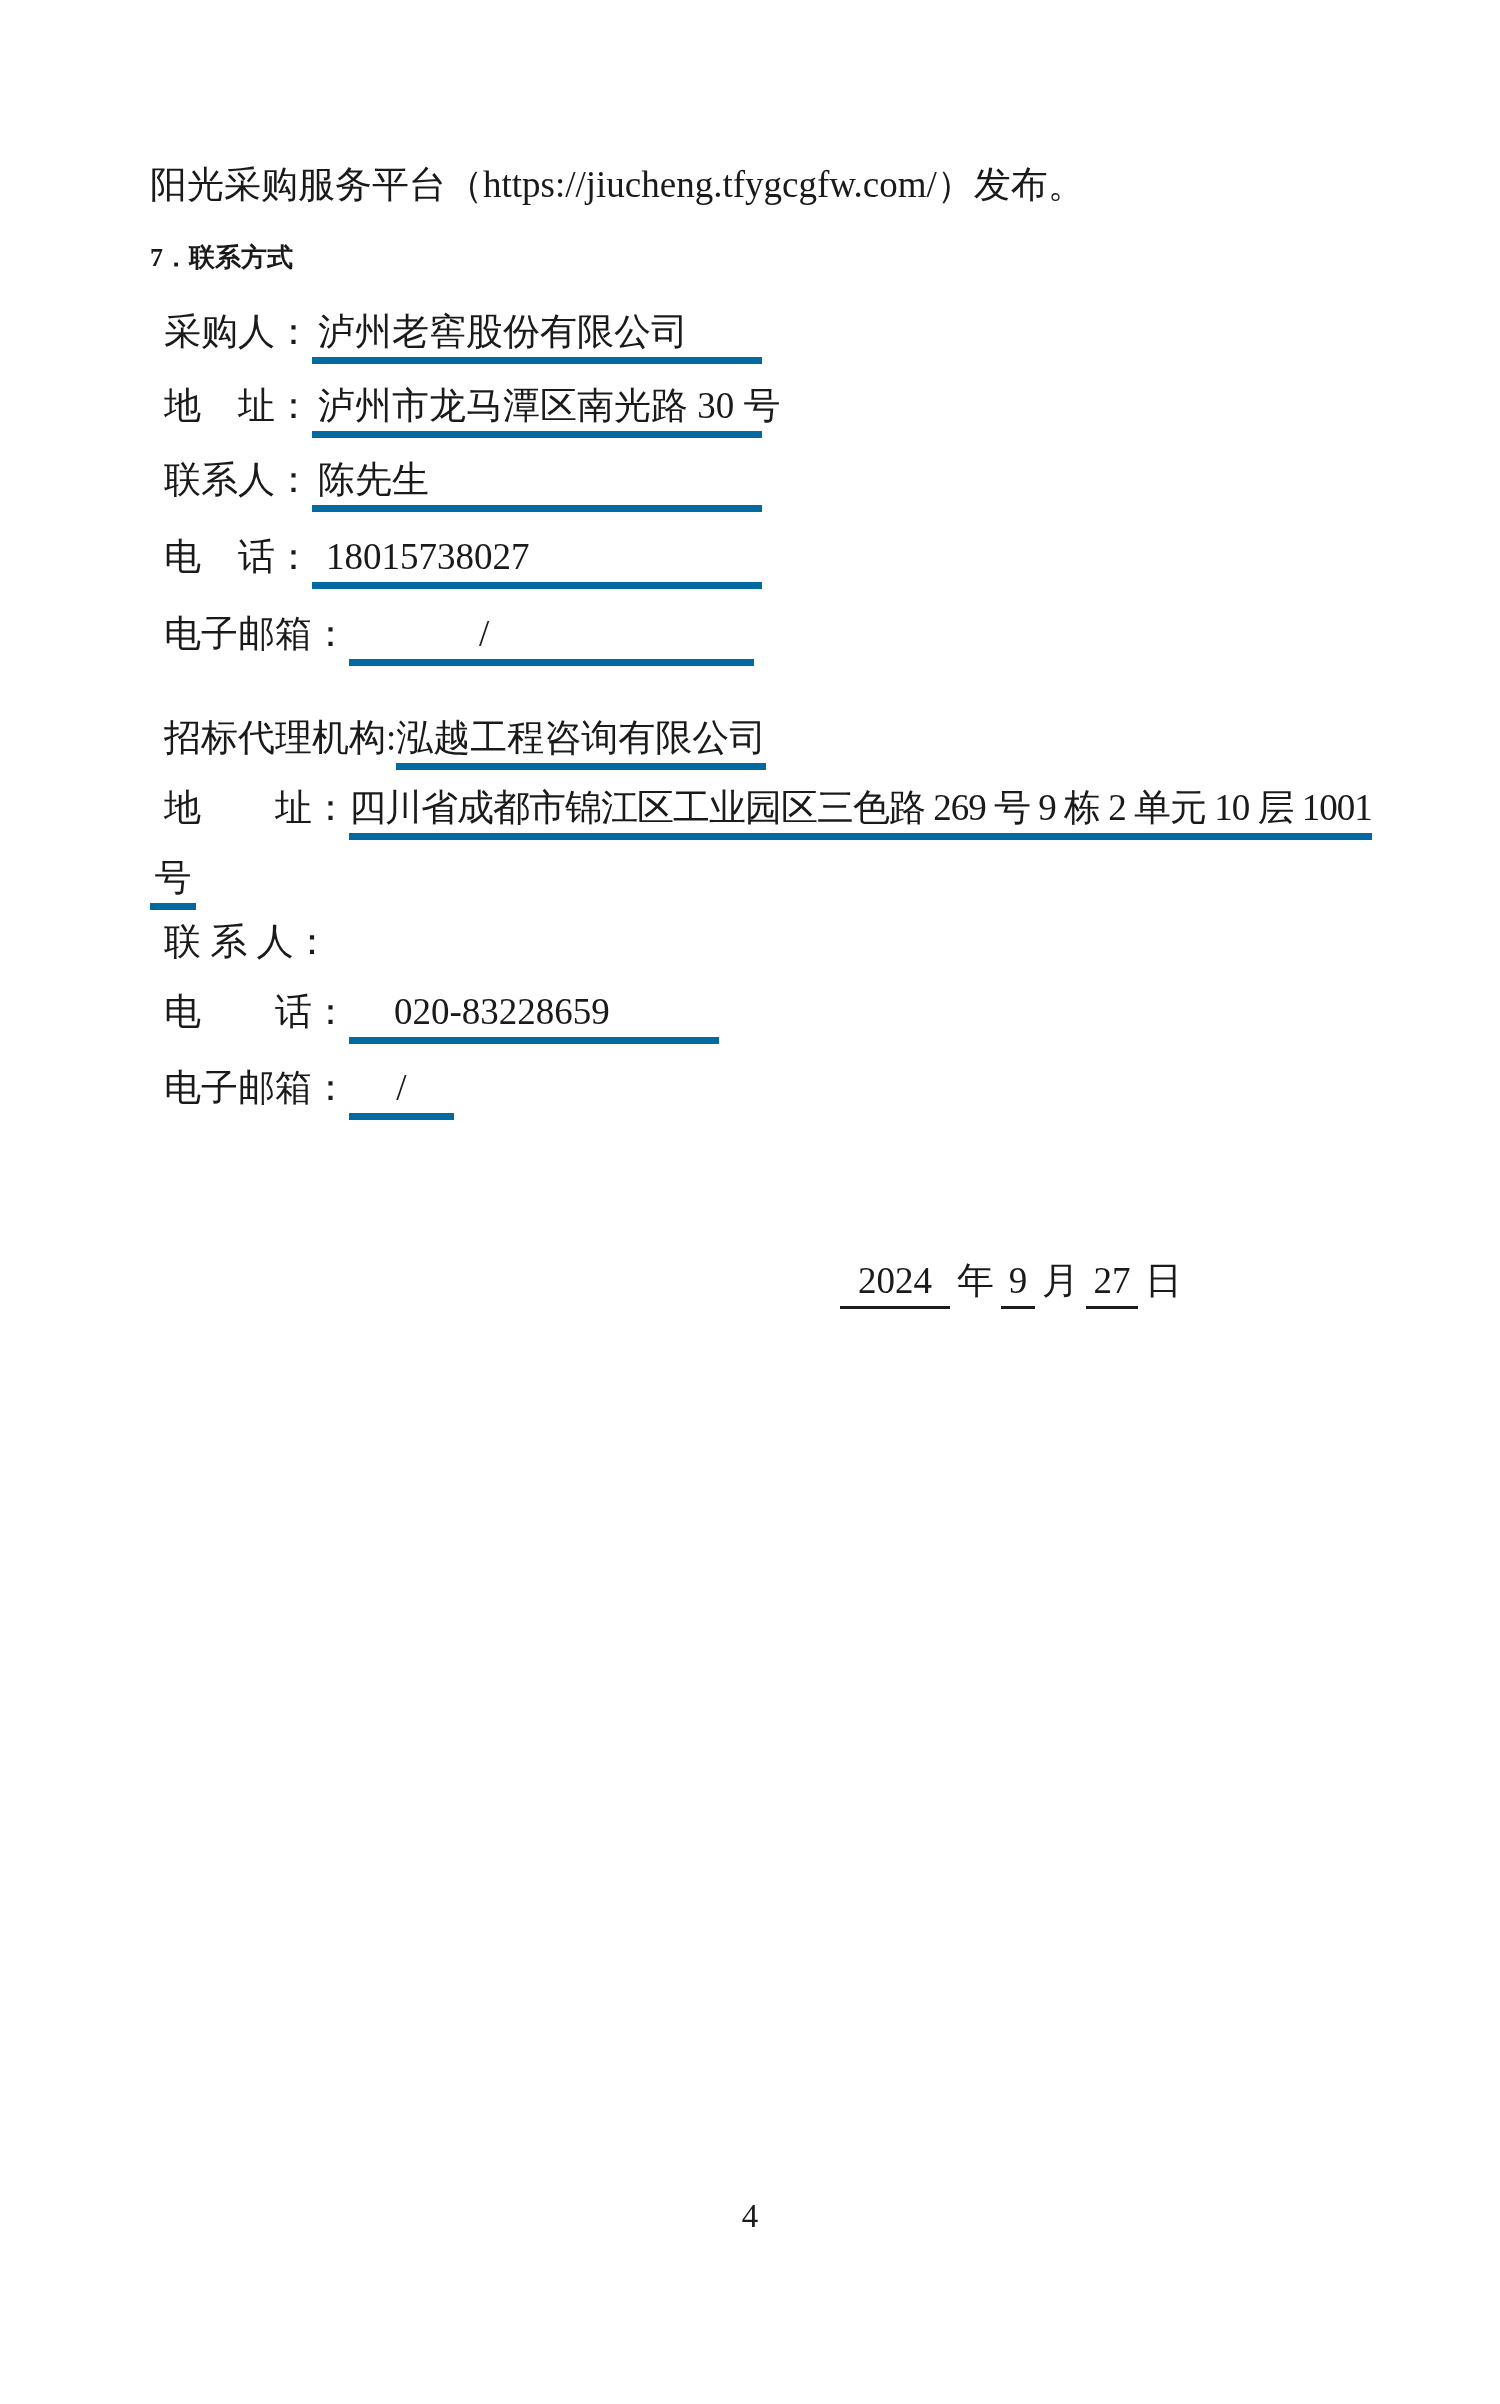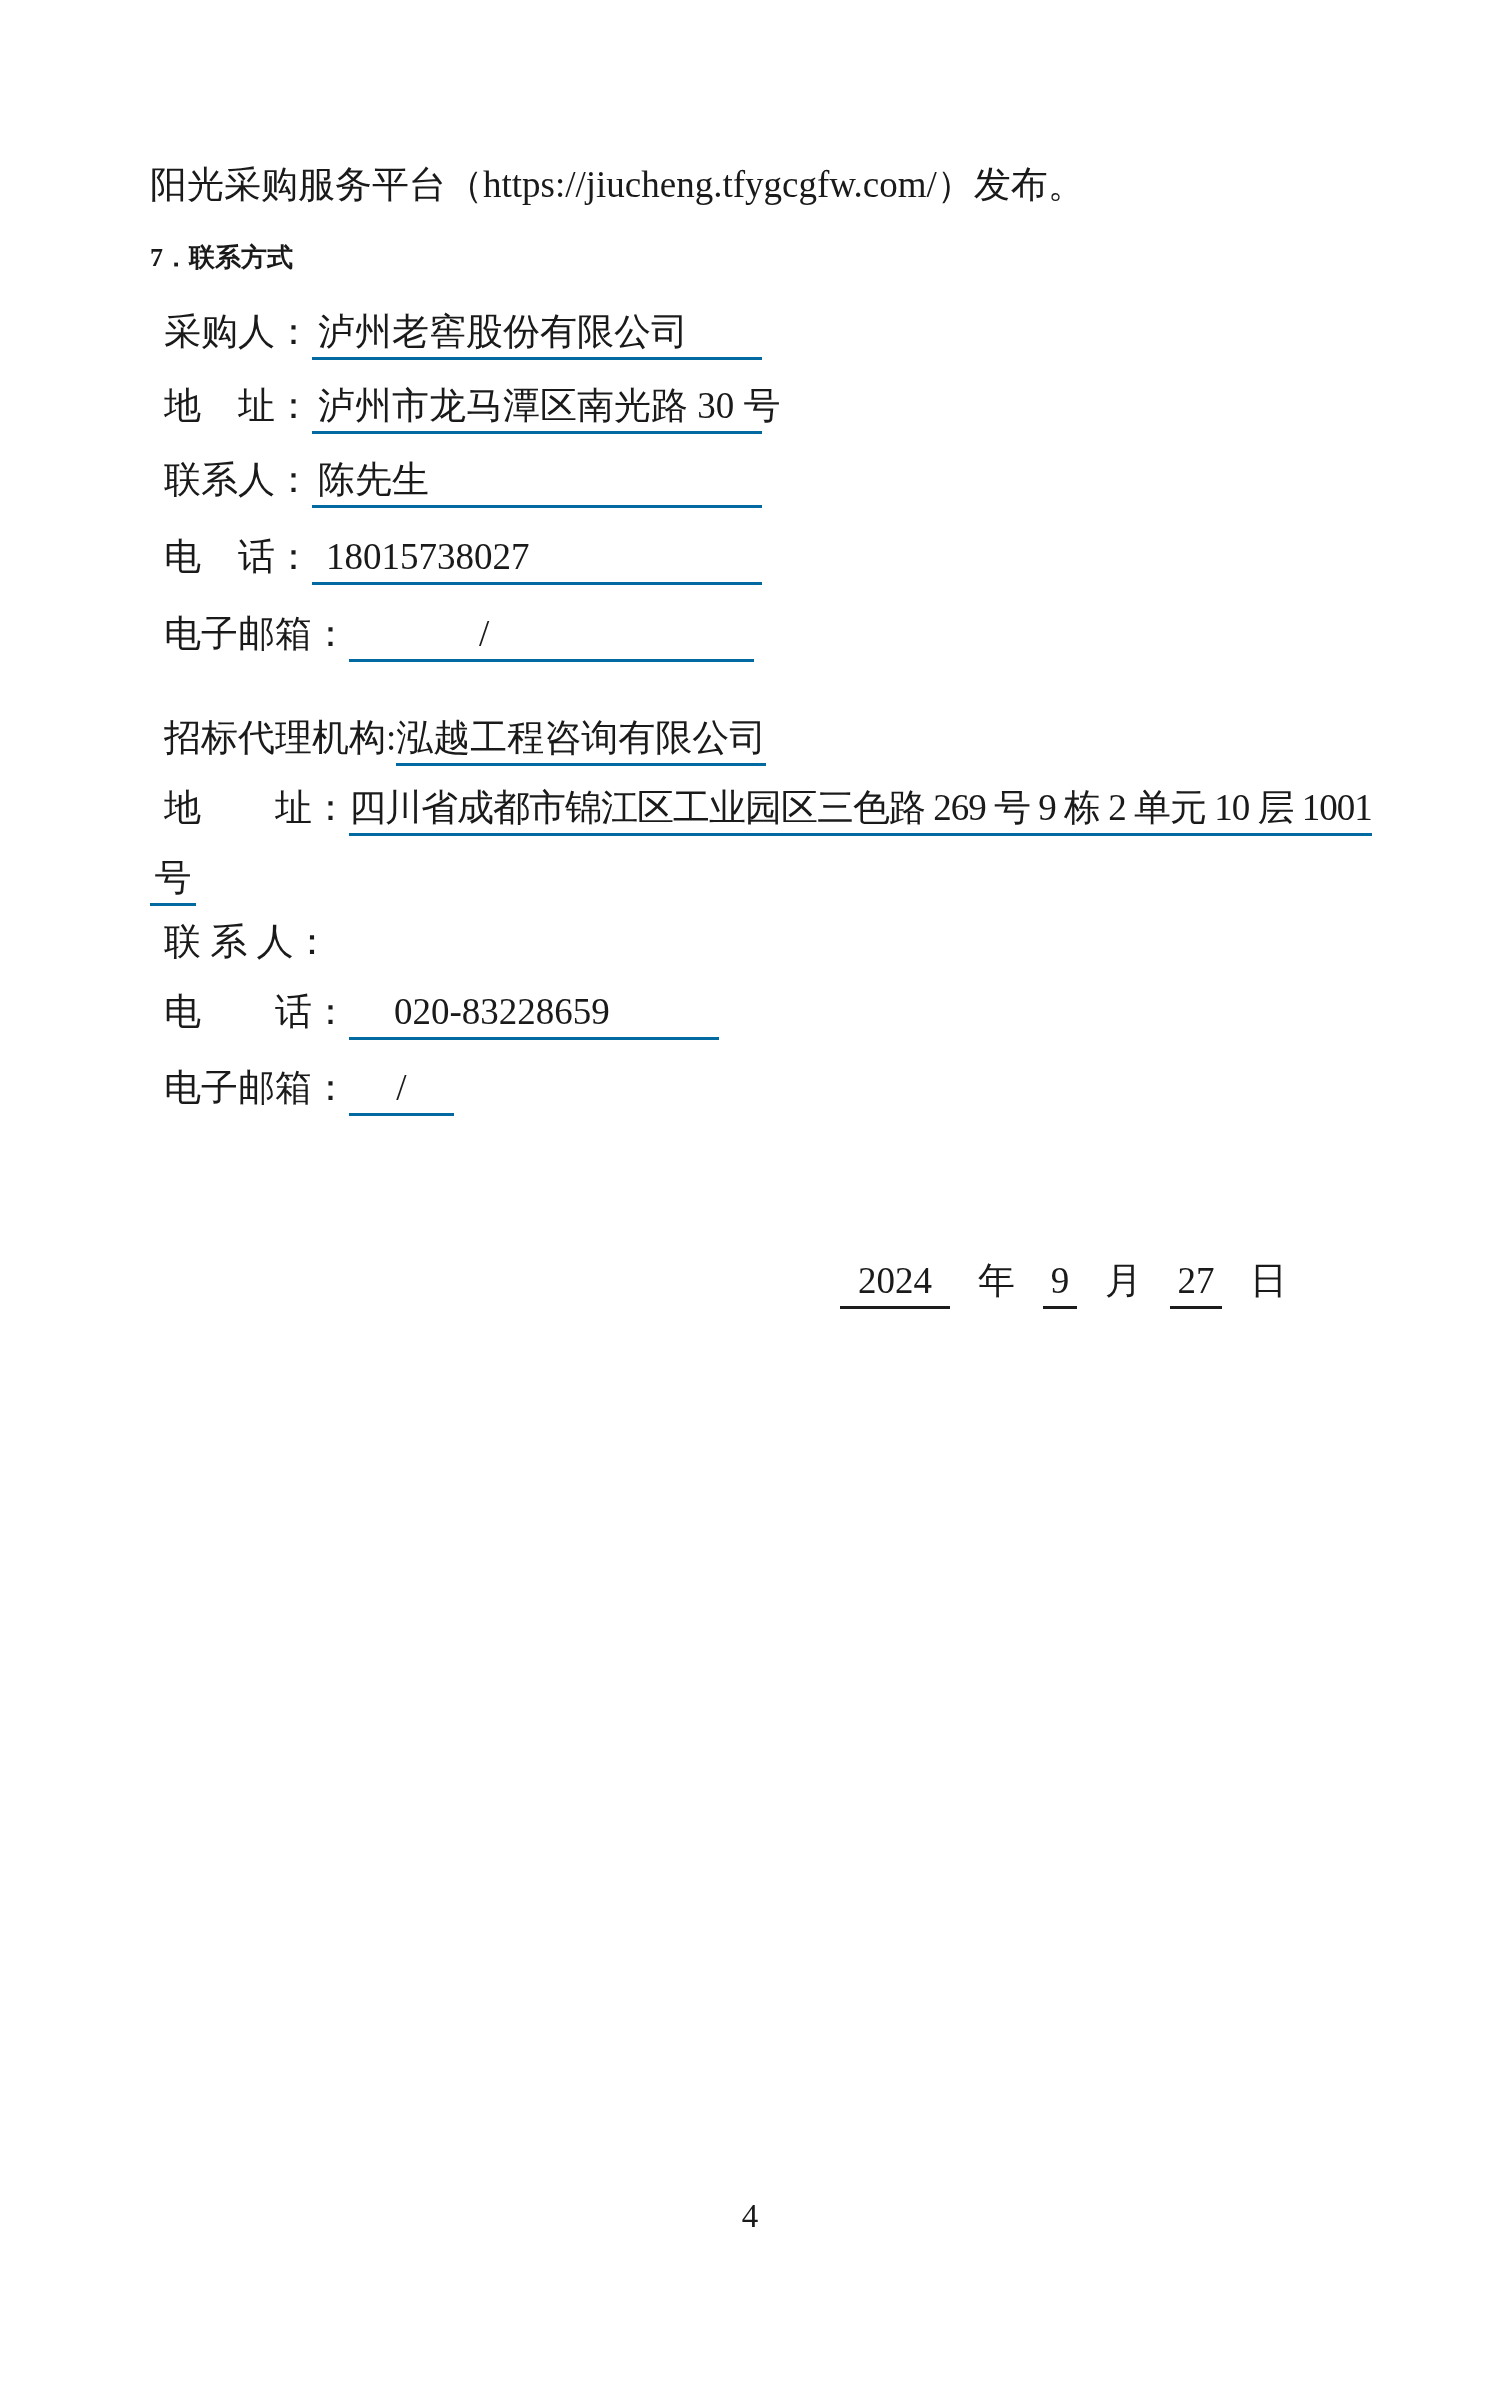--- a/index.html
+++ b/index.html
@@ -22,21 +22,21 @@
     margin:0;font-size:26px;font-weight:bold;line-height:50px;white-space:pre;
   }
   .row{
     position:absolute;left:150px;
     display:flex;align-items:baseline;
     line-height:50px;white-space:nowrap;
   }
   .lbl{white-space:pre;margin-left:14px;}
   .val{
     display:inline-block;
-    border-bottom:3px solid #0369a1;
+    border-bottom:7px solid #0369a1;
     line-height:50px;
     white-space:pre;
     box-sizing:border-box;
   }
   
   .r-p1{top:307px}.r-p2{top:381px}.r-p3{top:455px}.r-p4{top:532px}.r-p5{top:609px}
   .w450{width:450px}
   .w405{width:405px}
   .pad5{padding-left:6px}
   .pad14{padding-left:14px}
@@ -45,21 +45,21 @@
   .r-a1{top:713px}.r-a2{top:783px}.r-a2b{top:853px}.r-a3{top:917px}.r-a4{top:987px}.r-a5{top:1063px}
   .r-a2 .val{letter-spacing:-1px;}
   .w46{width:46px;text-align:center}
   .w370{width:370px}
   .w105{width:105px;text-align:center}
   .pad45{padding-left:45px}
   .pad80{padding-left:80px}
   
   .date-row{
     position:absolute;left:840px;top:1256px;
-    display:flex;align-items:baseline;line-height:50px;gap:21px;
+    display:flex;align-items:baseline;line-height:50px;
   }
   .d-u{
     display:inline-block;border-bottom:3px solid #1c1c1c;
     text-align:center;line-height:50px;box-sizing:border-box;
   }
   .d-year{width:110px}.d-month{width:34px}.d-day{width:52px}
   .d-sep{padding:0 7px;white-space:pre;}
   
   .pageno{
     position:absolute;left:0;top:2196px;width:100%;

